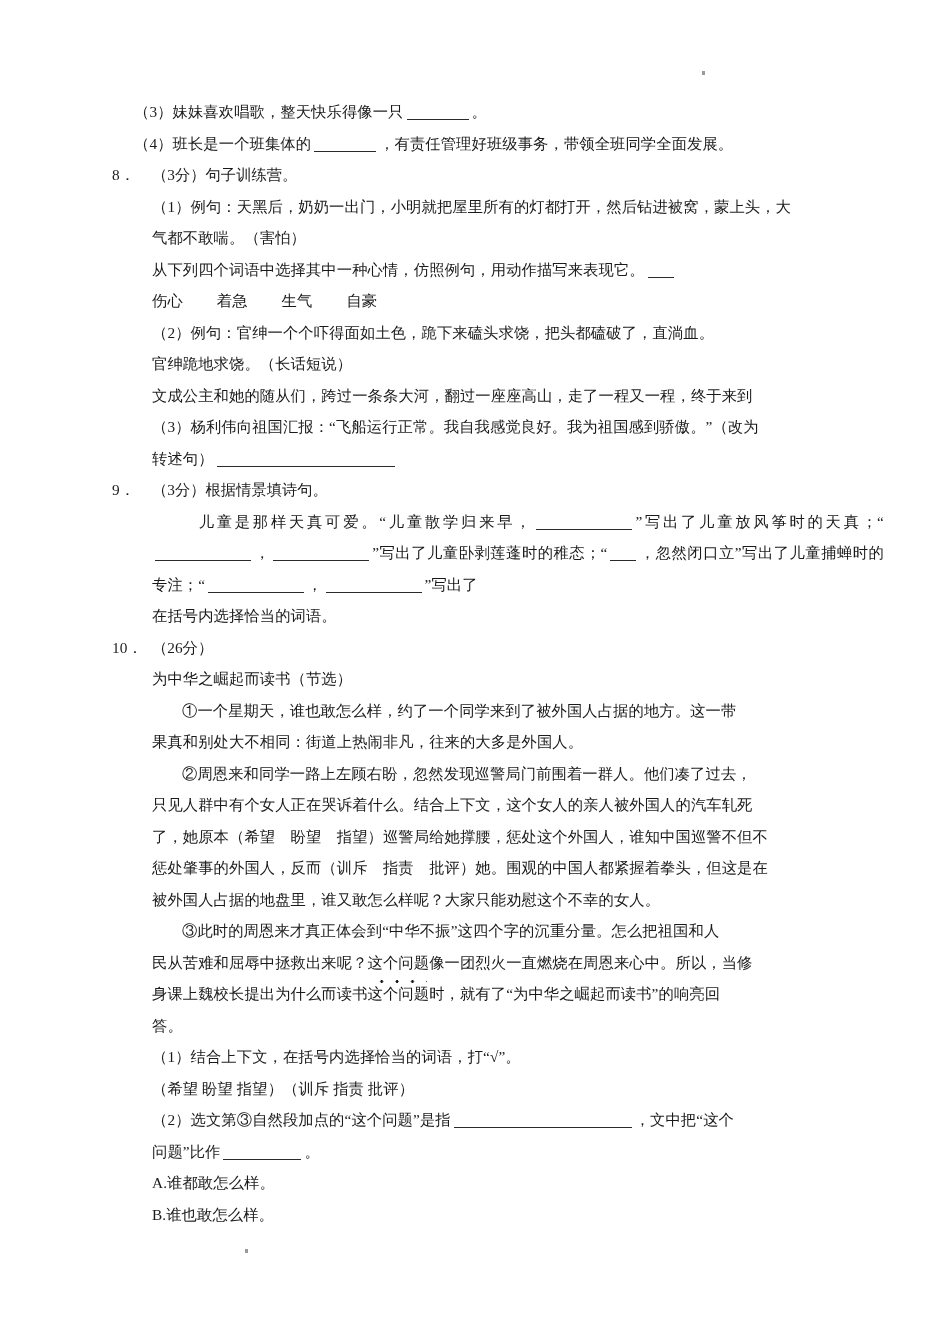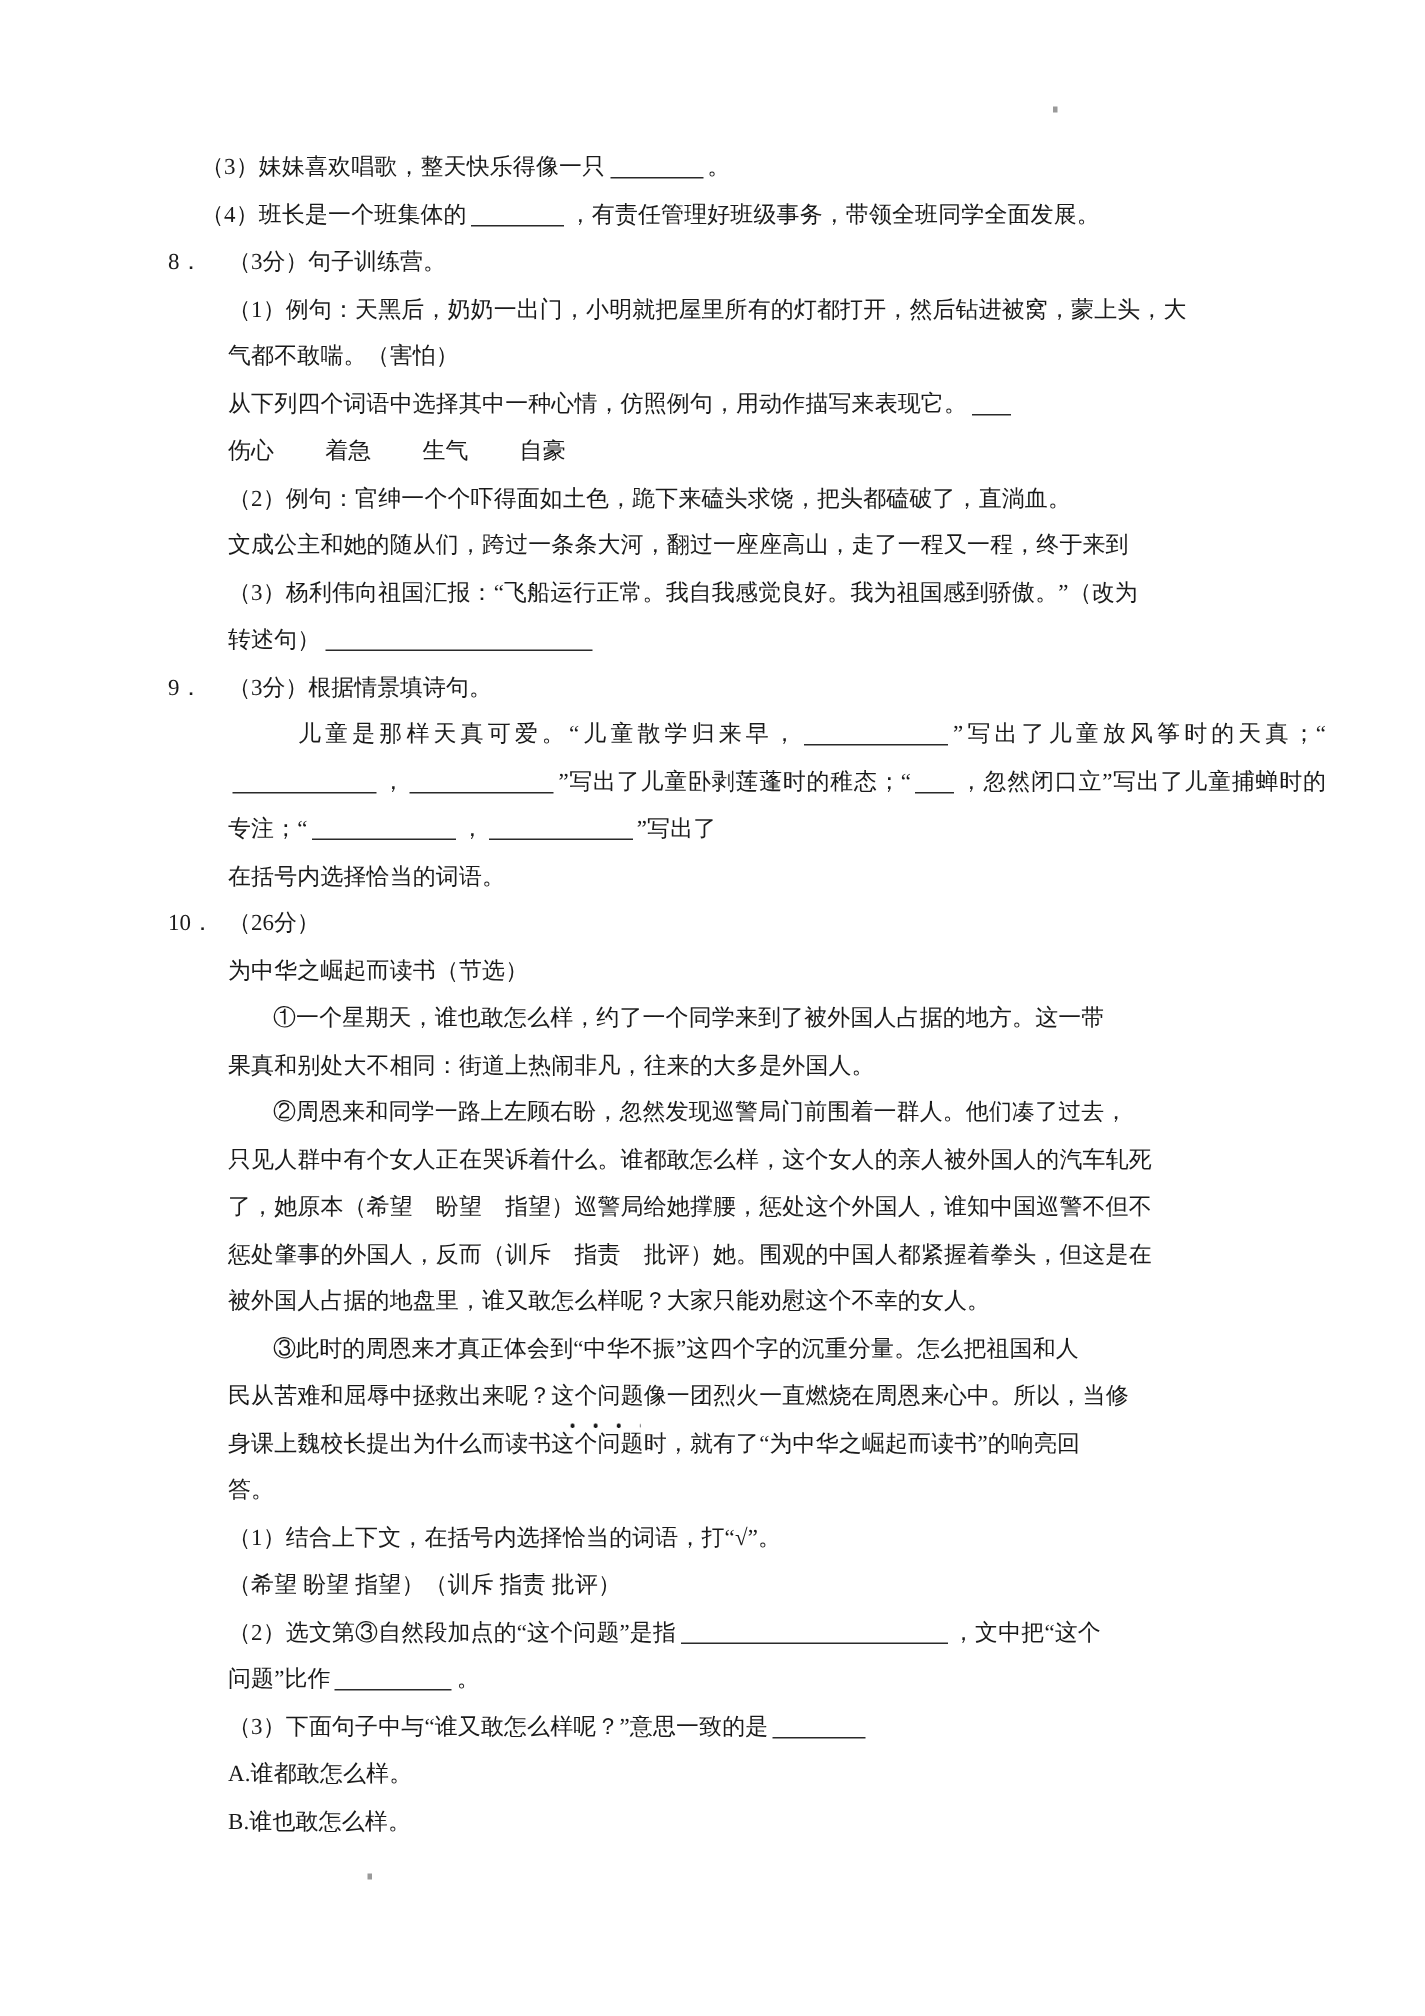--- a/index.html
+++ b/index.html
@@ -130,20 +130,21 @@
 
     <div class="blk ind2">
       <span>从下列四个词语中选择其中一种心情，仿照例句，用动作描写来表现它。</span><span class="bl w-xxs"></span>
     </div>
 
     <div class="blk ind2 wordlist">
       <span>伤心</span><span>着急</span><span>生气</span><span>自豪</span>
     </div>
 
     <div class="blk ind2">（2）例句：官绅一个个吓得面如土色，跪下来磕头求饶，把头都磕破了，直淌血。</div>
+    <div class="blk ind2">官绅跪地求饶。（长话短说）</div>
     <div class="blk ind2">文成公主和她的随从们，跨过一条条大河，翻过一座座高山，走了一程又一程，终于来到</div>
 
     <div class="blk ind2">（3）杨利伟向祖国汇报：“飞船运行正常。我自我感觉良好。我为祖国感到骄傲。”（改为</div>
     <div class="blk ind2">
       <span>转述句）</span><span class="bl w-3xl"></span>
     </div>
 
     <div class="qrow">
       <span class="qnum">9．</span>
       <span>（3分）根据情景填诗句。</span>
@@ -162,21 +163,21 @@
     <div class="blk ind2 center">为中华之崛起而读书（节选）</div>
 
     <div class="blk ind2">
       <span style="display:inline-block;width:30px"></span><span>①一个星期天，谁也敢怎么样，约了一个同学来到了被外国人占据的地方。这一带</span>
     </div>
     <div class="blk ind2">果真和别处大不相同：街道上热闹非凡，往来的大多是外国人。</div>
 
     <div class="blk ind2">
       <span style="display:inline-block;width:30px"></span><span>②周恩来和同学一路上左顾右盼，忽然发现巡警局门前围着一群人。他们凑了过去，</span>
     </div>
-    <div class="blk ind2">只见人群中有个女人正在哭诉着什么。谁都敢怎么样，这个女人的亲人被外国人的汽车轧死</div>
+    <div class="blk ind2">只见人群中有个女人正在哭诉着什么。结合上下文，这个女人的亲人被外国人的汽车轧死</div>
     <div class="blk ind2">了，她原本（希望　盼望　指望）巡警局给她撑腰，惩处这个外国人，谁知中国巡警不但不</div>
     <div class="blk ind2">惩处肇事的外国人，反而（训斥　指责　批评）她。围观的中国人都紧握着拳头，但这是在</div>
     <div class="blk ind2">被外国人占据的地盘里，谁又敢怎么样呢？大家只能劝慰这个不幸的女人。</div>
 
     <div class="blk ind2">
       <span style="display:inline-block;width:30px"></span><span>③此时的周恩来才真正体会到“中华不振”这四个字的沉重分量。怎么把祖国和人</span>
     </div>
     <div class="blk ind2">
       <span>民从苦难和屈辱中拯救出来呢？</span><span class="dotted">这个问题</span><span>像一团烈火一直燃烧在周恩来心中。所以，当修</span>
     </div>
@@ -186,22 +187,19 @@
     <div class="blk ind2">（1）结合上下文，在括号内选择恰当的词语，打“√”。</div>
     <div class="blk ind2">（希望 盼望 指望）（训斥 指责 批评）</div>
 
     <div class="blk ind2">
       <span>（2）选文第③自然段加点的“这个问题”是指</span><span class="bl w-3xl"></span><span>，文中把“这个</span>
     </div>
     <div class="blk ind2">
       <span>问题”比作</span><span class="bl w-m"></span><span>。</span>
     </div>
 
-    <div class="blk ind2">
-      <span>（3）下面句子中与“谁又敢怎么样呢？”意思一致的是</span><span class="bl w-s"></span>
-    </div>
     <div class="blk ind2">A.谁都敢怎么样。</div>
     <div class="blk ind2">B.谁也敢怎么样。</div>
 
   </div>
 
   <span class="mark bottom"></span>
 </div>
 
 </body></html>

